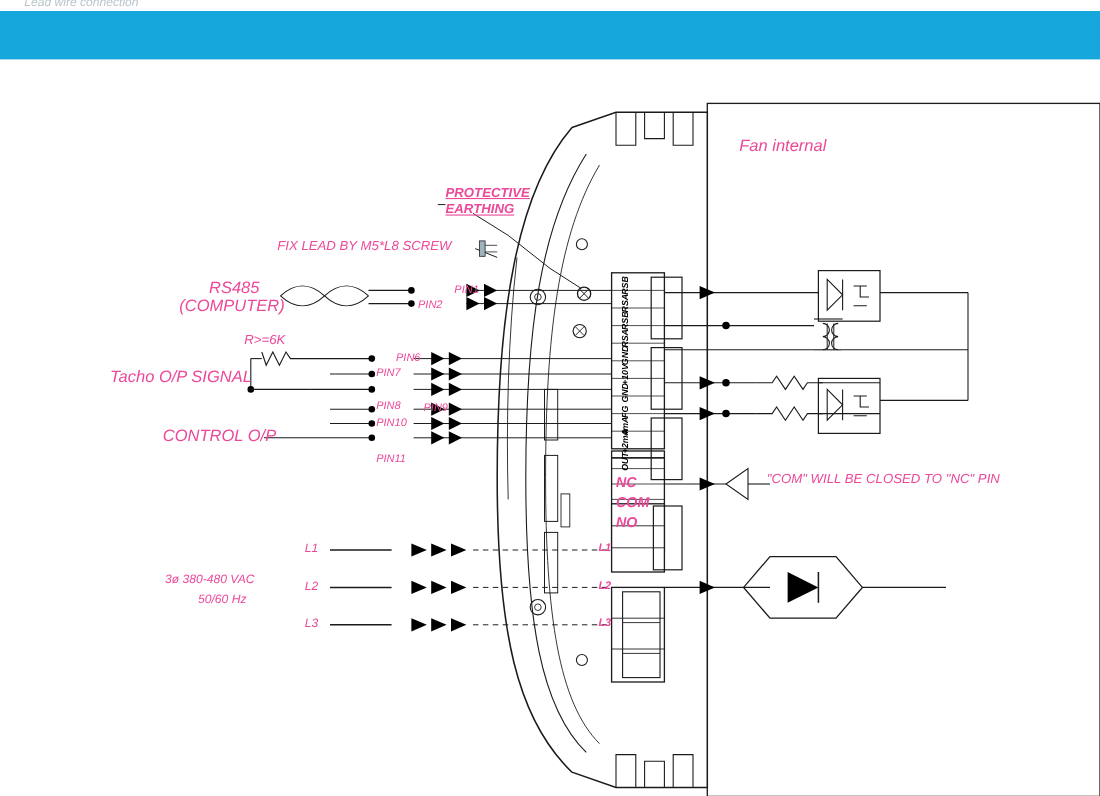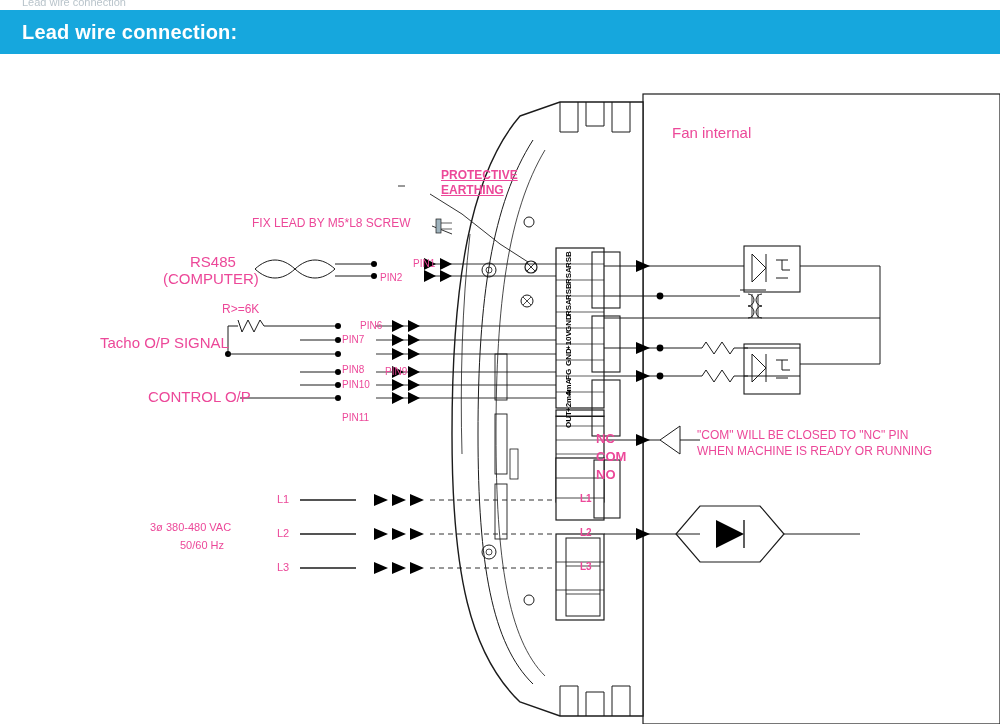--- a/index.html
+++ b/index.html
@@ -12,20 +12,21 @@
     height: 724px;
     font-family: "Liberation Sans", sans-serif;
     position: relative;
     overflow: hidden;
   }
   #page {
     position: relative;
     width: 806px;
     height: 724px;
     background: #ffffff;
+    font-style: italic;
   }
   
   .header-bar {
     position: absolute;
     left: 0;
     top: 10px;
     width: 1000px;
     height: 44px;
     background: #16a7dd;
   }
@@ -58,40 +59,39 @@
     font-family: "Liberation Sans", sans-serif;
     color: #ec4899;
     white-space: nowrap;
     line-height: 1.15;
   }
   .f13 { font-size: 15px; }
   .f12 { font-size: 12px; }
   .f11 { font-size: 11px; }
   .f10 { font-size: 10px; }
   .f9  { font-size: 13px; }
-  .bold { font-weight: bold; margin-left: 36px; }
+  .bold { font-weight: bold; }
   .u { text-decoration: underline; }
   .vert-lbl {
     position: absolute;
     font-size: 8px;
     font-weight: bold;
     color: #000;
     transform: rotate(-90deg);
     transform-origin: left top;
     white-space: nowrap;
   }
 </style>
 </head>
 <body>
 
 <div id="page">
 
   <div class="header-ghost">Lead wire connection</div>
   <div class="header-bar"></div>
-  <div class="header-title">Lead wire connection:</div>
 
   <div id="drawing">
 
     <svg width="1000" height="670" viewBox="0 0 1000 670">
       <defs>
         <marker id="arrowBlack" markerWidth="10" markerHeight="8" refX="9" refY="4" orient="auto">
           <path d="M0,0 L10,4 L0,8 z" fill="#000"></path>
         </marker>
         <marker id="dotEnd" markerWidth="6" markerHeight="6" refX="3" refY="3" orient="auto">
           <circle cx="3" cy="3" r="2.2" fill="#000"></circle>
@@ -326,21 +326,20 @@
     <div class="lbl f11" style="left:277px; top:439px;">L1</div>
     <div class="lbl f11" style="left:277px; top:473px;">L2</div>
     <div class="lbl f11" style="left:277px; top:507px;">L3</div>
 
     <div class="lbl f11" style="left:150px; top:467px;">3ø  380-480 VAC</div>
     <div class="lbl f11" style="left:180px; top:485px;">50/60 Hz</div>
 
     <div class="lbl f14" style="left:672px; top:70px; font-size:15px;">Fan internal</div>
 
     <div class="lbl f12" style="left:697px; top:375px;">"COM" WILL BE CLOSED TO "NC" PIN</div>
-    <div class="lbl f12" style="left:697px; top:391px;">WHEN MACHINE IS READY OR RUNNING</div>
 
     
     <div class="vert-lbl" style="left:564px; top:214px;">RSB</div>
     <div class="vert-lbl" style="left:564px; top:230px;">RSA</div>
     <div class="vert-lbl" style="left:564px; top:246px;">RSB</div>
     <div class="vert-lbl" style="left:564px; top:262px;">RSA</div>
     <div class="vert-lbl" style="left:564px; top:278px;">GND</div>
 
     <div class="vert-lbl" style="left:564px; top:296px;">+10V</div>
     <div class="vert-lbl" style="left:564px; top:312px;">GND</div>

